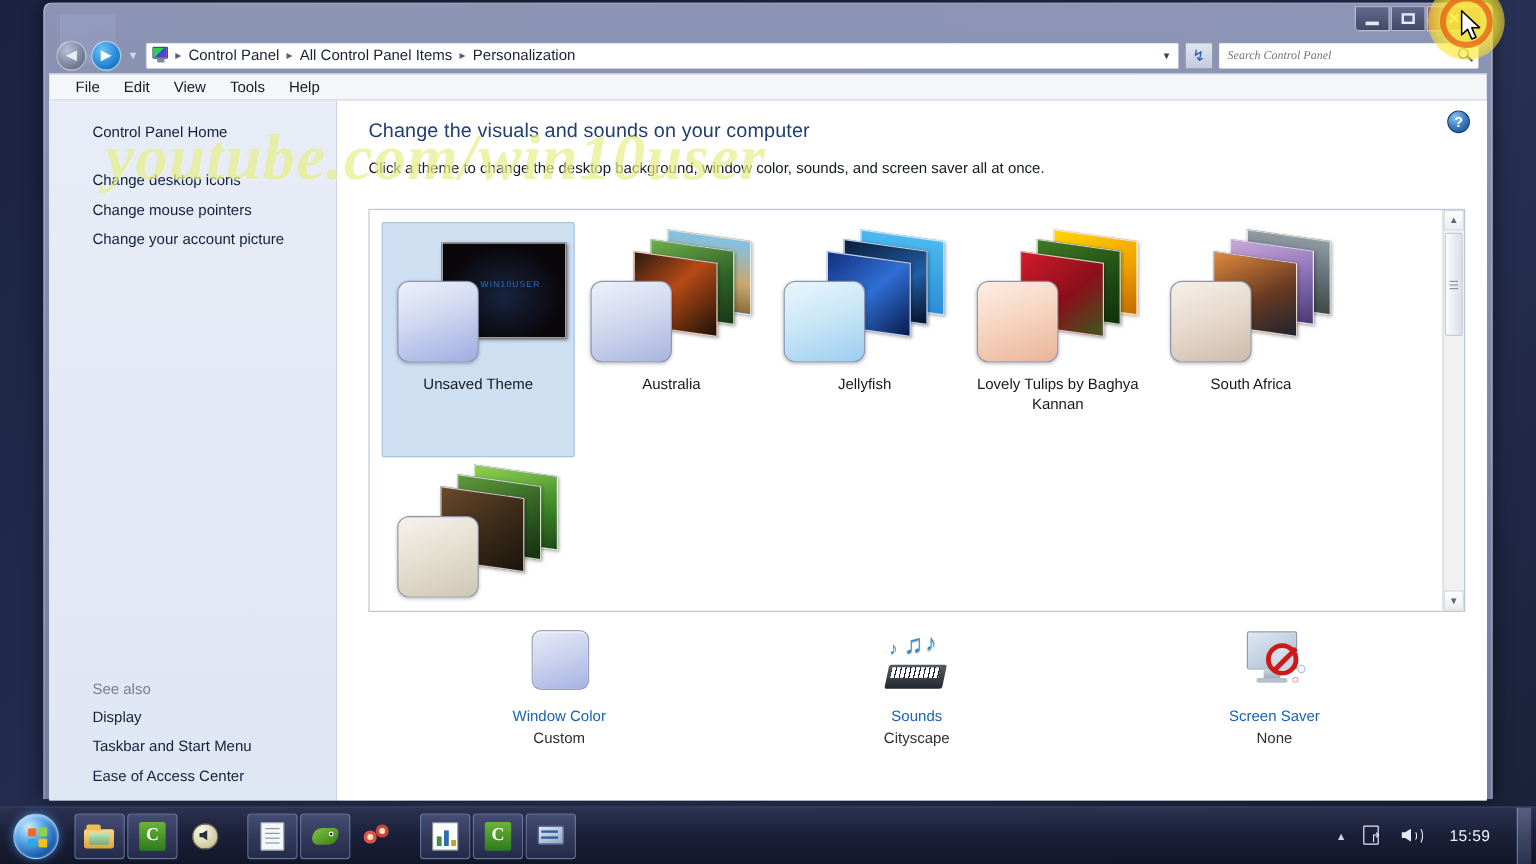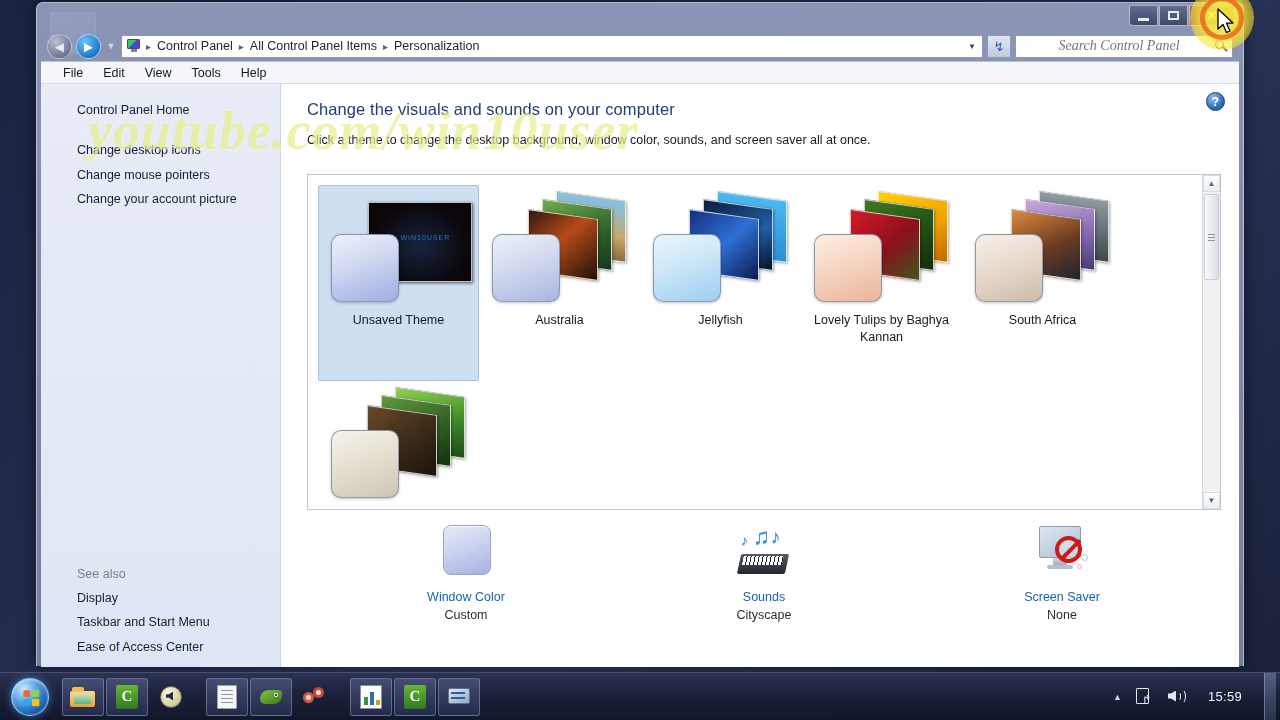--- a/index.html
+++ b/index.html
@@ -132,23 +132,22 @@
   }
   #searchbox {
     width: 218px; height: 23px; flex: none;
     display: flex; align-items: center;
     background: #fff; border: 1px solid #8d99b5; border-radius: 2px;
     padding: 0 4px 0 7px;
   }
   #searchbox input {
     flex: 1; border: none; outline: none;
     font-family: "Liberation Serif", serif;
-    font-style: italic; font-size: 14px; color: #7d8699;
+    font-style: italic; font-size: 10px; color: #7d8699;
     background: transparent;
-    text-align: center;
   }
   .mag {
     width: 13px; height: 13px; position: relative; flex: none;
   }
   .mag .ring {
     position: absolute; left: 0; top: 0; width: 9px; height: 9px;
     border: 1.6px solid #5a6378; border-radius: 50%;
   }
   .mag .hdl {
     position: absolute; left: 7px; top: 8px; width: 6px; height: 1.6px;

